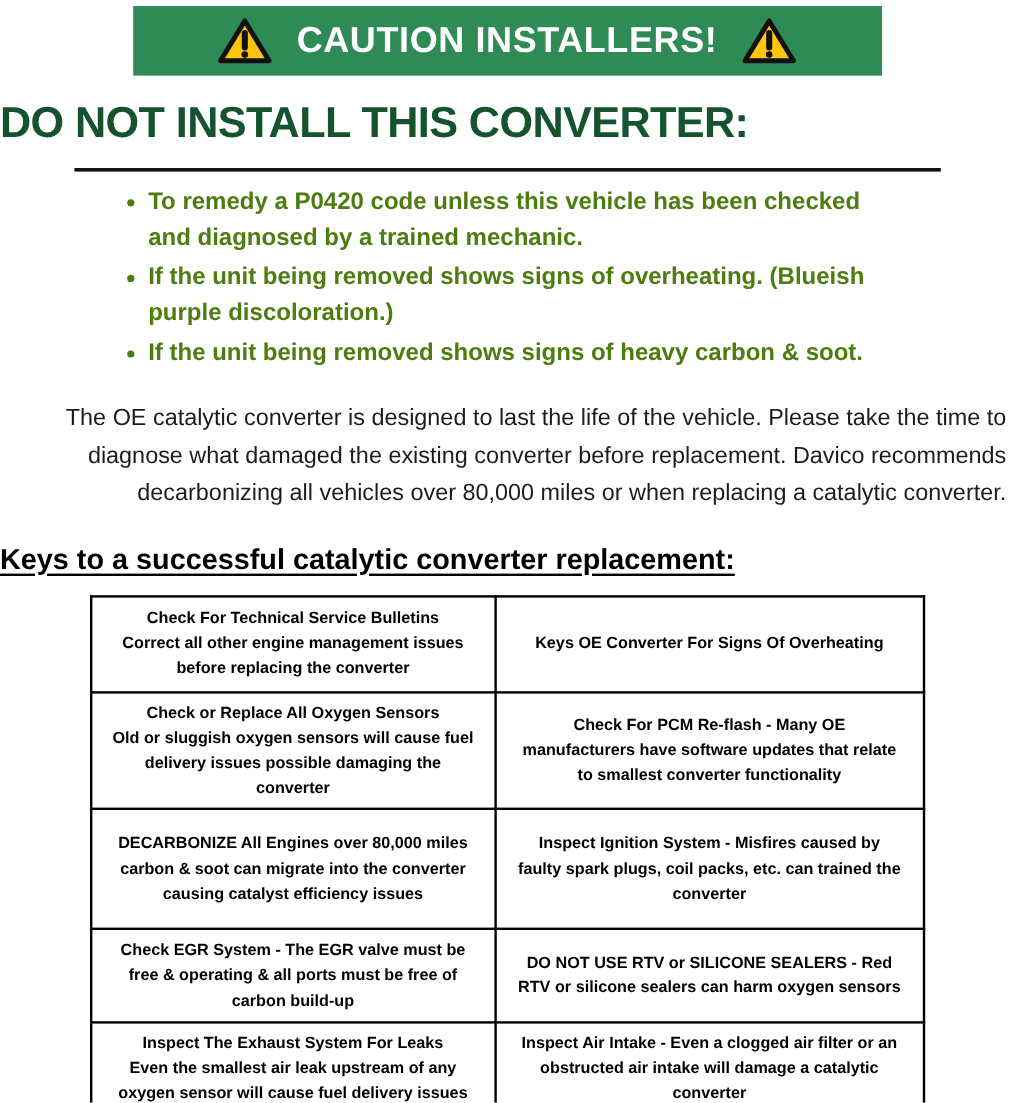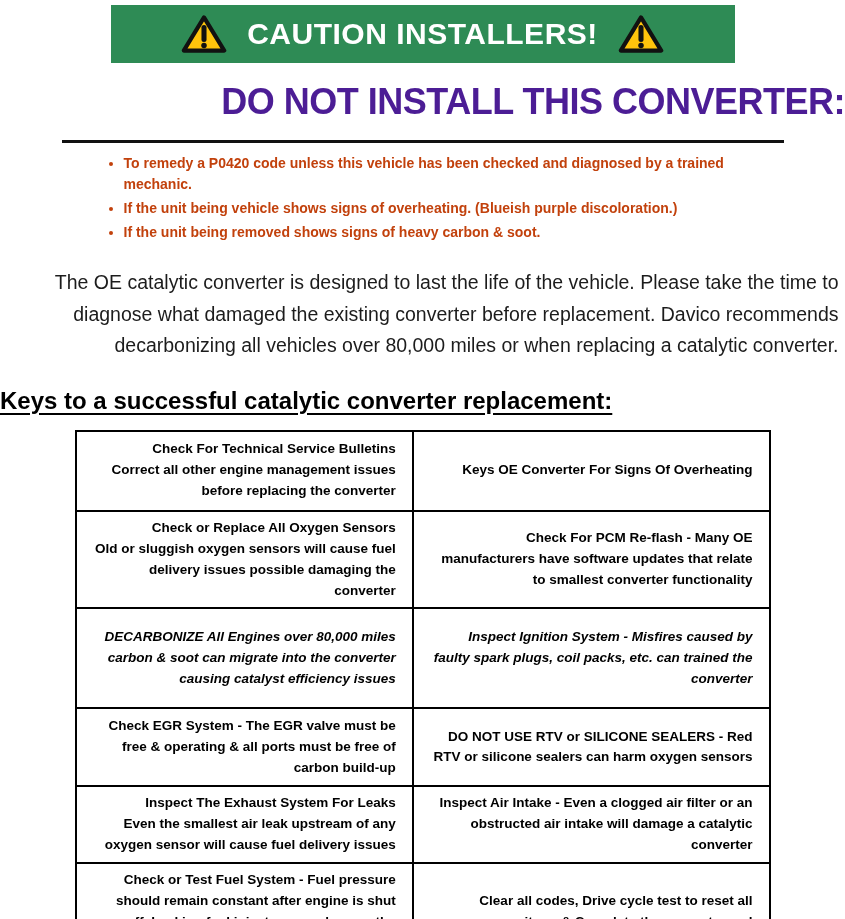--- a/index.html
+++ b/index.html
@@ -34,42 +34,42 @@
     font-weight: 800;
     font-size: 30px;
     letter-spacing: 0.5px;
     white-space: nowrap;
   }
   .warn-icon { width: 46px; height: 42px; flex: 0 0 auto; }
 
   
   .main-heading {
     margin: 18px 0 0;
-    text-align: right;
+    text-align: left;
     font-size: 36px;
     font-weight: 900;
     letter-spacing: -0.5px;
-    color: #4c1d95;
+    color: #14532d;
   }
   .divider {
     width: 722px;
     border: none;
     border-top: 3px solid #111;
     margin: 17px auto 10px;
   }
 
   
   .warn-list {
     width: 650px;
     margin: 8px auto 0;
     padding-left: 26px;
     font-weight: 700;
-    font-size: 14px;
+    font-size: 20px;
     line-height: 1.5;
-    color: #c2410c;
+    color: #4d7c0f;
   }
   .warn-list li { margin-bottom: 3px; }
 
   
   .advice {
     width: 832px;
     margin: 24px auto 0;
     text-align: right;
     font-weight: 400;
     font-size: 19.5px;
@@ -94,32 +94,32 @@
     margin: 0 auto;
     border-collapse: collapse;
     table-layout: fixed;
     border: 2px solid #000;
     border-bottom-width: 3px;
   }
   .keys-table col.c-left  { width: 48.6%; }
   .keys-table col.c-right { width: 51.4%; }
   .keys-table td {
     border: 2px solid #000;
-    text-align: right;
+    text-align: center;
     vertical-align: middle;
     font-weight: 700;
     font-size: 13.5px;
     line-height: 1.55;
     padding: 6px 16px;
     white-space: pre-line;
     color: #000;
   }
   .keys-table tr:nth-child(1) td { height: 80px; }
   .keys-table tr:nth-child(2) td { height: 78px; }
-  .keys-table tr:nth-child(3) td { height: 100px; font-style: italic; }
+  .keys-table tr:nth-child(3) td { height: 100px; }
   .keys-table tr:nth-child(4) td { height: 78px; }
   .keys-table tr:nth-child(5) td { height: 66px; }
   .keys-table tr:nth-child(6) td { height: 78px; }
 </style>
 </head>
 <body>
 
 <div class="page">
 
   <header class="banner">
@@ -135,21 +135,21 @@
       <circle cx="50" cy="70" r="6" fill="#111"></circle>
     </svg>
   </header>
 
   <h1 class="main-heading">DO NOT INSTALL THIS CONVERTER:</h1>
 
   <hr class="divider">
 
   <ul class="warn-list">
     <li>To remedy a P0420 code unless this vehicle has been checked and diagnosed by a trained mechanic.</li>
-    <li>If the unit being vehicle shows signs of overheating. (Blueish purple discoloration.)</li>
+    <li>If the unit being removed shows signs of overheating. (Blueish purple discoloration.)</li>
     <li>If the unit being removed shows signs of heavy carbon &amp; soot.</li>
   </ul>
 
   <p class="advice">The OE catalytic converter is designed to last the life of the vehicle. Please take the time to diagnose what damaged the existing converter before replacement. Davico recommends decarbonizing all vehicles over 80,000 miles or when replacing a catalytic converter.</p>
 
   <h2 class="keys-heading">Keys to a successful catalytic converter replacement:</h2>
 
   <table class="keys-table">
     <colgroup>
         <col class="c-left">

